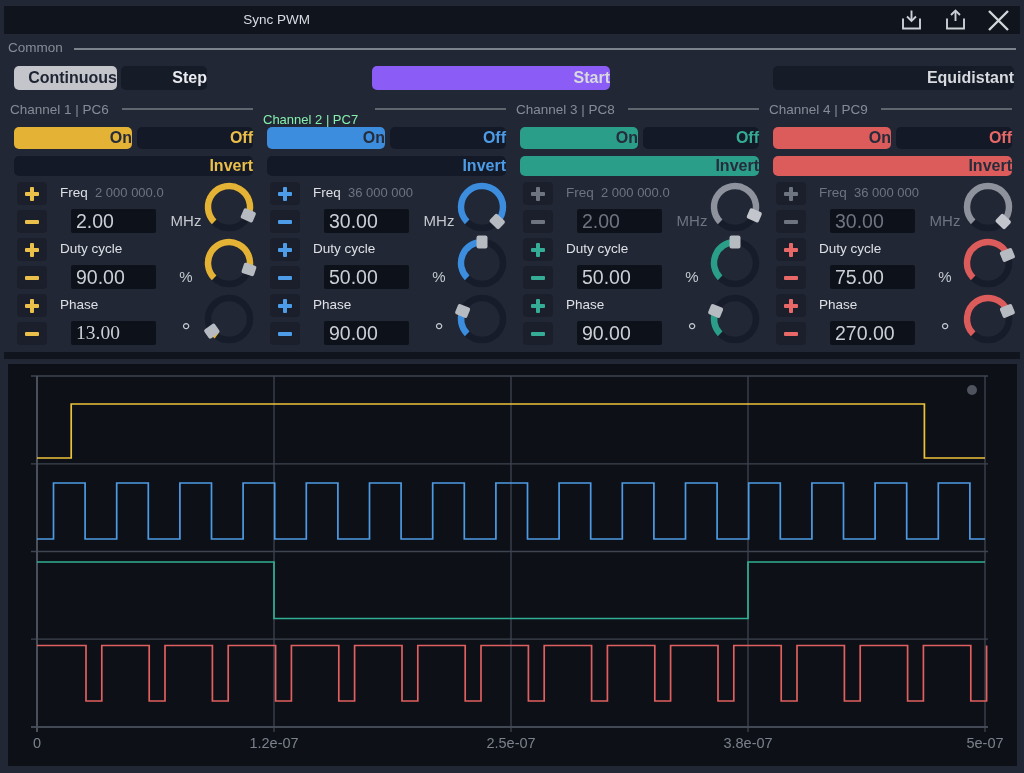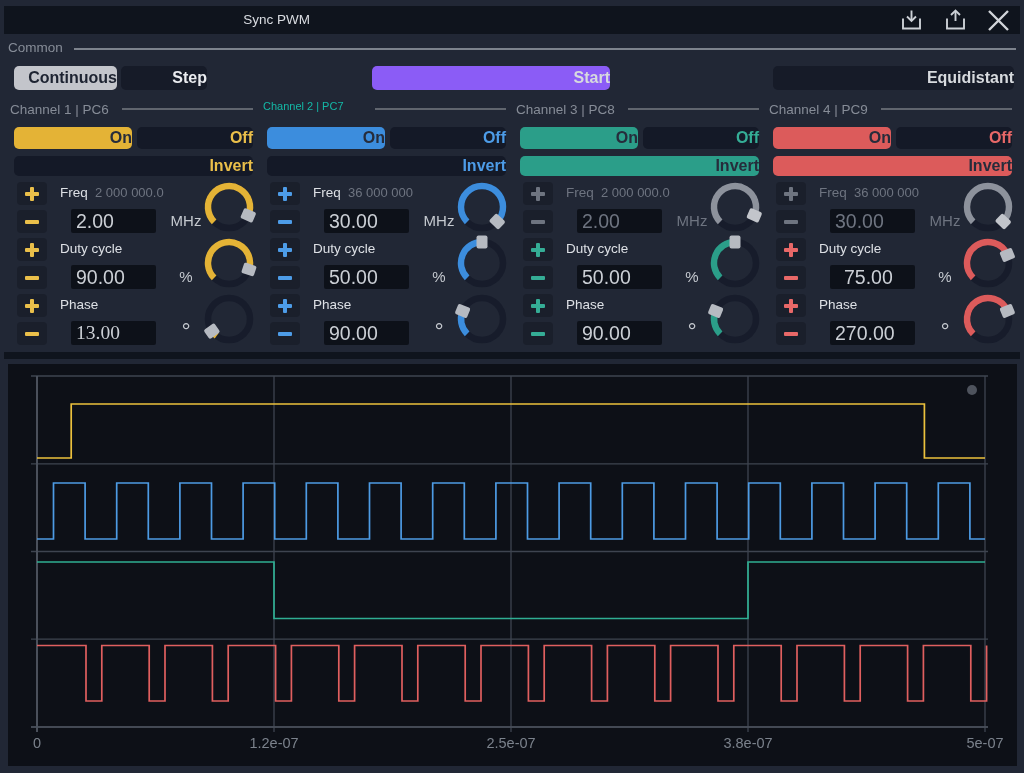--- a/index.html
+++ b/index.html
@@ -60,21 +60,21 @@
 <div class="abs" style="left:17px;top:294px;width:30px;height:23px;background:#1a1f2b;border-radius:4px;">
       <div class="abs" style="left:8px;top:9.5px;width:14px;height:4px;border-radius:1px;background:#eabf4a;"></div>
       <div class="abs" style="left:13px;top:4.5px;width:4px;height:14px;border-radius:1px;background:#eabf4a;"></div>
     </div>
     <div class="abs" style="left:17px;top:322px;width:30px;height:23px;background:#1a1f2b;border-radius:4px;">
       <div class="abs" style="left:8px;top:9.5px;width:14px;height:4px;border-radius:1px;background:#eabf4a;"></div>
     </div>
     <div class="abs" style="left:60px;top:294px;width:190px;height:22px;line-height:22px;font-size:13.5px;"><span style="color:#dde0e5;">Phase</span></div>
     <div class="abs" style="left:71px;top:321px;width:85px;height:24px;background:#0d1119;border-radius:2px;line-height:24px;font-size:19.5px;color:#cbcfd5;padding-left:5px;font-family:Liberation Serif, serif;">13.00</div>
     <div class="abs" style="left:166px;top:321px;width:40px;height:24px;line-height:20px;font-size:23px;color:#c5c9cf;text-align:center;">°</div>
-<div class="abs" style="left:263px;top:98px;width:150px;height:16px;line-height:16px;font-size:11px;color:#14b8a6;">Channel 2 | PC7</div>
+<div class="abs" style="left:263px;top:112px;width:150px;height:16px;line-height:16px;font-size:13px;color:#86efac;">Channel 2 | PC7</div>
 <div class="abs" style="left:375px;top:108px;width:131px;height:2px;background:#60656e;"></div>
 <div class="btn" style="left:267px;top:127px;width:118px;height:22px;line-height:21px;background:#3c8ddd;color:#262c3b;">On</div>
 <div class="btn" style="left:390px;top:127px;width:116px;height:22px;line-height:21px;background:#141927;color:#4d9ce8;">Off</div>
 <div class="btn" style="left:267px;top:156px;width:239px;height:20px;line-height:20px;background:#141927;color:#4d9ce8;">Invert</div>
 <div class="abs" style="left:270px;top:182px;width:30px;height:23px;background:#1a1f2b;border-radius:4px;">
       <div class="abs" style="left:8px;top:9.5px;width:14px;height:4px;border-radius:1px;background:#4d9ce8;"></div>
       <div class="abs" style="left:13px;top:4.5px;width:4px;height:14px;border-radius:1px;background:#4d9ce8;"></div>
     </div>
     <div class="abs" style="left:270px;top:210px;width:30px;height:23px;background:#1a1f2b;border-radius:4px;">
       <div class="abs" style="left:8px;top:9.5px;width:14px;height:4px;border-radius:1px;background:#4d9ce8;"></div>
@@ -153,21 +153,21 @@
     <div class="abs" style="left:830px;top:209px;width:85px;height:24px;background:#0d1119;border-radius:2px;line-height:24px;font-size:19.5px;color:#6e7480;padding-left:5px;">30.00</div>
     <div class="abs" style="left:925px;top:209px;width:40px;height:24px;line-height:24px;font-size:15px;color:#6e7480;text-align:center;">MHz</div>
 <div class="abs" style="left:776px;top:238px;width:30px;height:23px;background:#1a1f2b;border-radius:4px;">
       <div class="abs" style="left:8px;top:9.5px;width:14px;height:4px;border-radius:1px;background:#e86868;"></div>
       <div class="abs" style="left:13px;top:4.5px;width:4px;height:14px;border-radius:1px;background:#e86868;"></div>
     </div>
     <div class="abs" style="left:776px;top:266px;width:30px;height:23px;background:#1a1f2b;border-radius:4px;">
       <div class="abs" style="left:8px;top:9.5px;width:14px;height:4px;border-radius:1px;background:#e86868;"></div>
     </div>
     <div class="abs" style="left:819px;top:238px;width:190px;height:22px;line-height:22px;font-size:13.5px;"><span style="color:#dde0e5;">Duty cycle</span></div>
-    <div class="abs" style="left:830px;top:265px;width:85px;height:24px;background:#0d1119;border-radius:2px;line-height:24px;font-size:19.5px;color:#cbcfd5;padding-left:14px;">75.00</div>
+    <div class="abs" style="left:830px;top:265px;width:85px;height:24px;background:#0d1119;border-radius:2px;line-height:24px;font-size:19.5px;color:#cbcfd5;padding-left:5px;">75.00</div>
     <div class="abs" style="left:925px;top:265px;width:40px;height:24px;line-height:24px;font-size:15px;color:#c5c9cf;text-align:center;">%</div>
 <div class="abs" style="left:776px;top:294px;width:30px;height:23px;background:#1a1f2b;border-radius:4px;">
       <div class="abs" style="left:8px;top:9.5px;width:14px;height:4px;border-radius:1px;background:#e86868;"></div>
       <div class="abs" style="left:13px;top:4.5px;width:4px;height:14px;border-radius:1px;background:#e86868;"></div>
     </div>
     <div class="abs" style="left:776px;top:322px;width:30px;height:23px;background:#1a1f2b;border-radius:4px;">
       <div class="abs" style="left:8px;top:9.5px;width:14px;height:4px;border-radius:1px;background:#e86868;"></div>
     </div>
     <div class="abs" style="left:819px;top:294px;width:190px;height:22px;line-height:22px;font-size:13.5px;"><span style="color:#dde0e5;">Phase</span></div>
     <div class="abs" style="left:830px;top:321px;width:85px;height:24px;background:#0d1119;border-radius:2px;line-height:24px;font-size:19.5px;color:#cbcfd5;padding-left:5px;">270.00</div>

